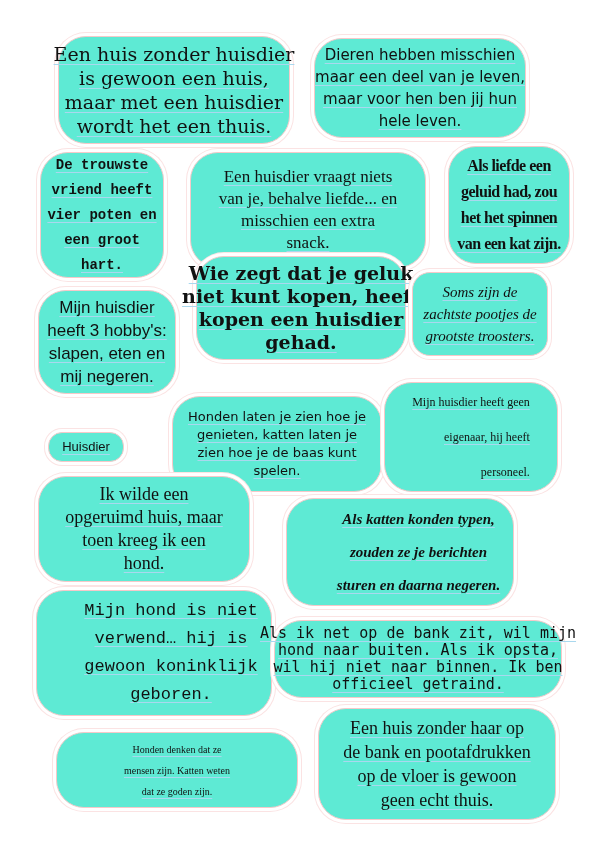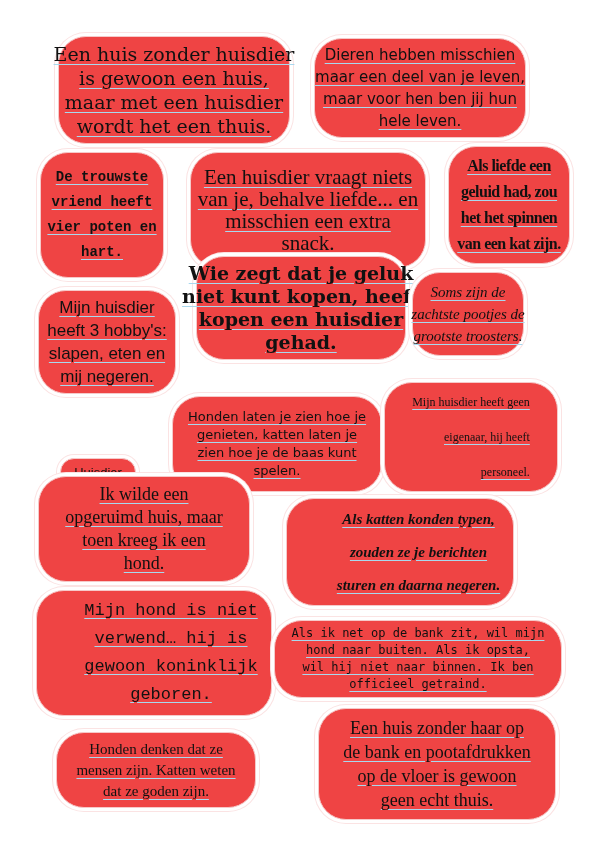--- a/index.html
+++ b/index.html
@@ -1,19 +1,19 @@
 <!DOCTYPE html>
 <html><head>
 <meta charset="utf-8">
 <style>
   html, body { margin:0; padding:0; background:#ffffff; }
   body { width:600px; height:849px; position:relative; overflow:hidden; }
   .sticker {
     position:absolute;
-    background:#ef4444;
+    background:#5eead4;
     border:1.5px solid #f6c9c9;
     border-radius:28px;
     box-shadow: 0 0 0 3px #ffffff, 0 0 0 4px #fbe3e3;
     display:flex; align-items:center; justify-content:center;
     text-align:center; color:#111;
     box-sizing:border-box;
   }
   .line { display:block; white-space:nowrap; }
   .line span {
     text-decoration: underline;
@@ -24,33 +24,33 @@
   .serif  { font-family:"DejaVu Serif", serif; }
   .lserif { font-family:"Liberation Serif", serif; }
   .sans   { font-family:"Liberation Sans", sans-serif; }
   .dsans  { font-family:"DejaVu Sans", sans-serif; }
   .mono   { font-family:"Liberation Mono", monospace; }
   .dmono  { font-family:"DejaVu Sans Mono", monospace; }
 
   #s1  { left:58px;  top:36px;  width:232px; height:108px; font-size:19px; line-height:24px; }
   #s2  { left:314px; top:38px;  width:212px; height:100px; font-size:15px; line-height:22px; }
   #s3  { left:40px;  top:152px; width:124px; height:126px; font-size:14px; line-height:25px; font-weight:bold; }
-  #s4  { left:190px; top:152px; width:236px; height:116px;  font-size:21px; line-height:22px; }
+  #s4  { left:190px; top:152px; width:236px; height:116px;  font-size:17px; line-height:22px; }
   #s5  { left:448px; top:146px; width:122px; height:118px; font-size:16px; line-height:26px; font-weight:bold; letter-spacing:-0.5px; }
   #s6  { left:196px; top:256px; width:210px; height:104px; font-size:19px; line-height:23px; font-weight:bold; }
   #s7  { left:38px;  top:290px; width:138px; height:104px; font-size:17px; line-height:23px; }
-  #s8  { left:412px; top:272px; width:112px; height:84px;  font-size:15px; line-height:22px; font-style:italic; }
+  #s8  { left:412px; top:272px; width:136px; height:84px;  font-size:15px; line-height:22px; font-style:italic;border-radius:18px; }
   #s9  { left:172px; top:396px; width:210px; height:96px;  font-size:13px; line-height:18px; }
   #s10 { left:384px; top:382px; width:174px; height:110px; font-size:12px; line-height:35px;text-align:right; }
-  #s11 { left:60px;  top:432px; width:76px;  height:30px;  font-size:13px; line-height:16px; border-radius:14px;margin-top:26px; }
+  #s11 { left:48px;  top:432px; width:76px;  height:30px;  font-size:13px; line-height:16px; border-radius:14px; }
   #s12 { left:38px;  top:476px; width:212px; height:106px; font-size:18px; line-height:23px; }
   #s13 { left:286px; top:498px; width:228px; height:108px; font-size:15px; line-height:33px; font-style:italic; font-weight:bold;padding-left:37px; }
   #s14 { left:36px;  top:590px; width:236px; height:126px; font-size:17px; line-height:28px;padding-left:34px; }
-  #s15 { left:274px; top:620px; width:288px; height:78px;  font-size:12px; line-height:17px; }
-  #s16 { left:56px;  top:732px; width:200px; height:76px;  font-size:15px; line-height:21px;align-items:center; }
+  #s15 { left:274px; top:620px; width:288px; height:78px;  font-size:15px; line-height:17px; }
+  #s16 { left:56px;  top:732px; width:242px; height:76px;  font-size:10px; line-height:21px;align-items:center; }
   #s17 { left:318px; top:708px; width:238px; height:112px; font-size:18px; line-height:24px; }
 </style>
 </head>
 <body>
 
 <div id="s1" class="sticker serif">
   <div>
     <span class="line"><span>Een huis zonder huisdier</span></span>
     <span class="line"><span>is gewoon een huis,</span></span>
     <span class="line"><span>maar met een huisdier</span></span>
@@ -65,20 +65,21 @@
     <span class="line"><span>maar voor hen ben jij hun</span></span>
     <span class="line"><span>hele leven.</span></span>
   </div>
 </div>
 
 <div id="s3" class="sticker mono">
   <div>
     <span class="line"><span>De trouwste</span></span>
     <span class="line"><span>vriend heeft</span></span>
     <span class="line"><span>vier poten en</span></span>
+    <span class="line"><span>een groot</span></span>
     <span class="line"><span>hart.</span></span>
   </div>
 </div>
 
 <div id="s4" class="sticker lserif">
   <div>
     <span class="line"><span>Een huisdier vraagt niets</span></span>
     <span class="line"><span>van je, behalve liefde... en</span></span>
     <span class="line"><span>misschien een extra</span></span>
     <span class="line"><span>snack.</span></span>

